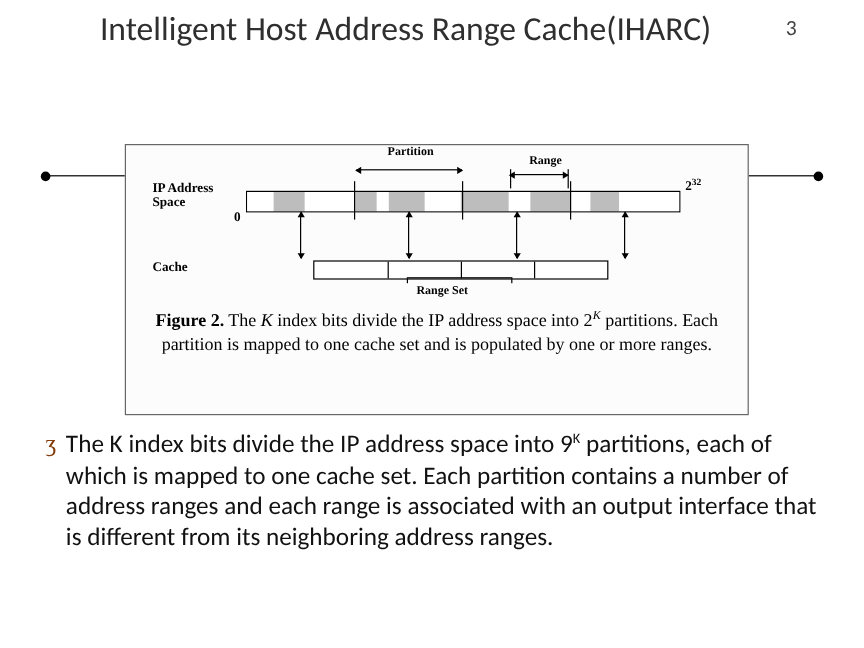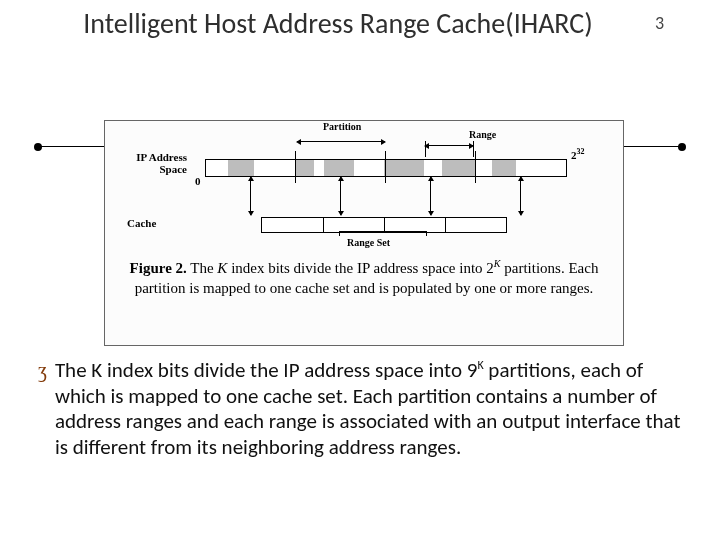--- a/index.html
+++ b/index.html
@@ -74,21 +74,21 @@
     position: relative;
     width: 100%;
     height: 132px;
   }
   .axis-label {
     position: absolute;
     font-size: 11px;
     font-weight: bold;
     line-height: 1.1;
   }
-  .ip-label   { left: 22px; top: 30px; text-align: right; width: 60px; }
+  .ip-label   { left: 22px; top: 30px; text-align: left; width: 60px; }
   .cache-label{ left: 22px; top: 96px; }
   .zero-label { position: absolute; left: 90px; top: 54px; font-size: 11px; font-weight: bold; }
   .end-label  { position: absolute; left: 466px; top: 26px; font-size: 11px; font-weight: bold; }
   .end-label sup { font-size: 8px; margin-top: 45px; }
 
   .ip-bar {
     position: absolute;
     left: 100px;
     top: 38px;
     width: 360px;
@@ -144,21 +144,21 @@
     top: 0;
     width: 0;
     height: 4px;
     border-left: 1px solid #000;
   }
   .cache-set-brace::before { left: 0; }
   .cache-set-brace::after  { right: 0; }
 
   .top-label { position: absolute; font-size: 10px; font-weight: bold; }
   .lbl-partition { left: 218px; top: 0; }
-  .lbl-range     { left: 336px; top: 8px; margin-left: 28px; }
+  .lbl-range     { left: 336px; top: 8px; }
 
   .arrow {
     position: absolute;
     width: 0;
     border-left: 1px solid #000;
   }
   .arrow::before, .arrow::after {
     content: "";
     position: absolute;
     left: -3px;

